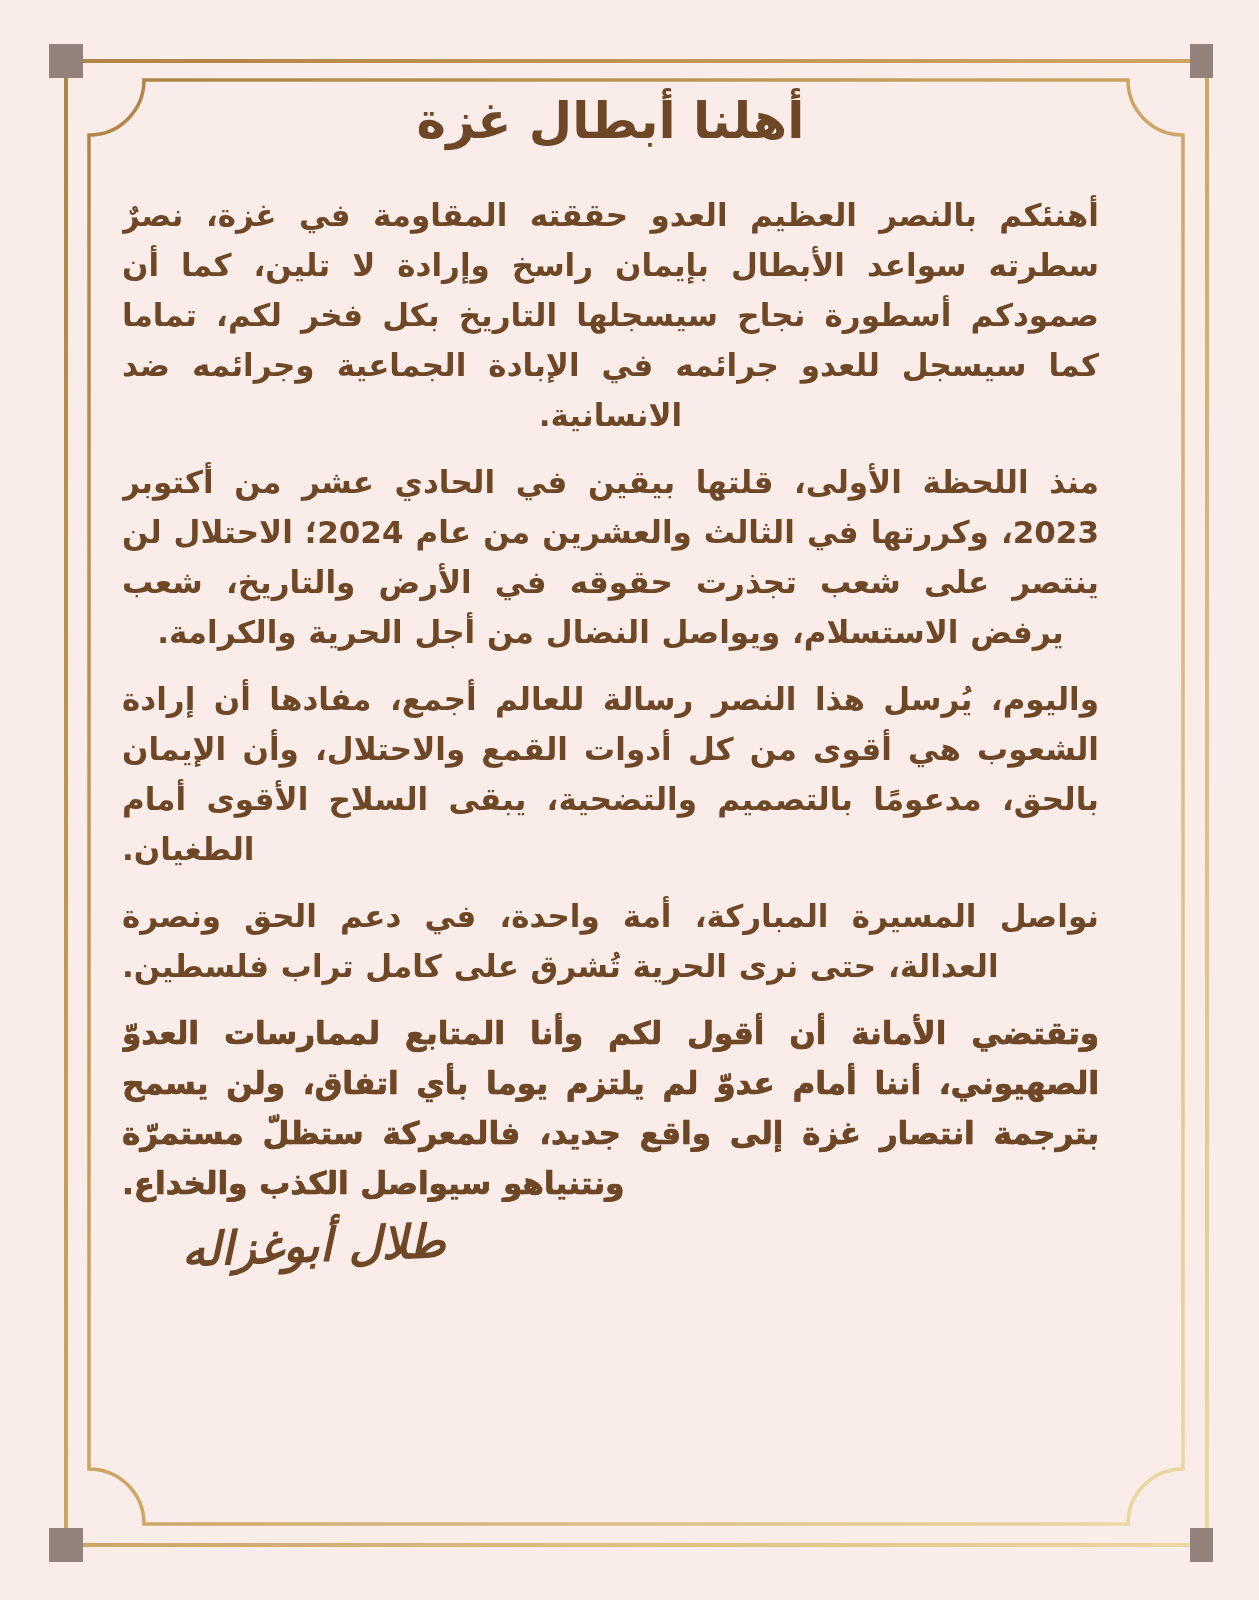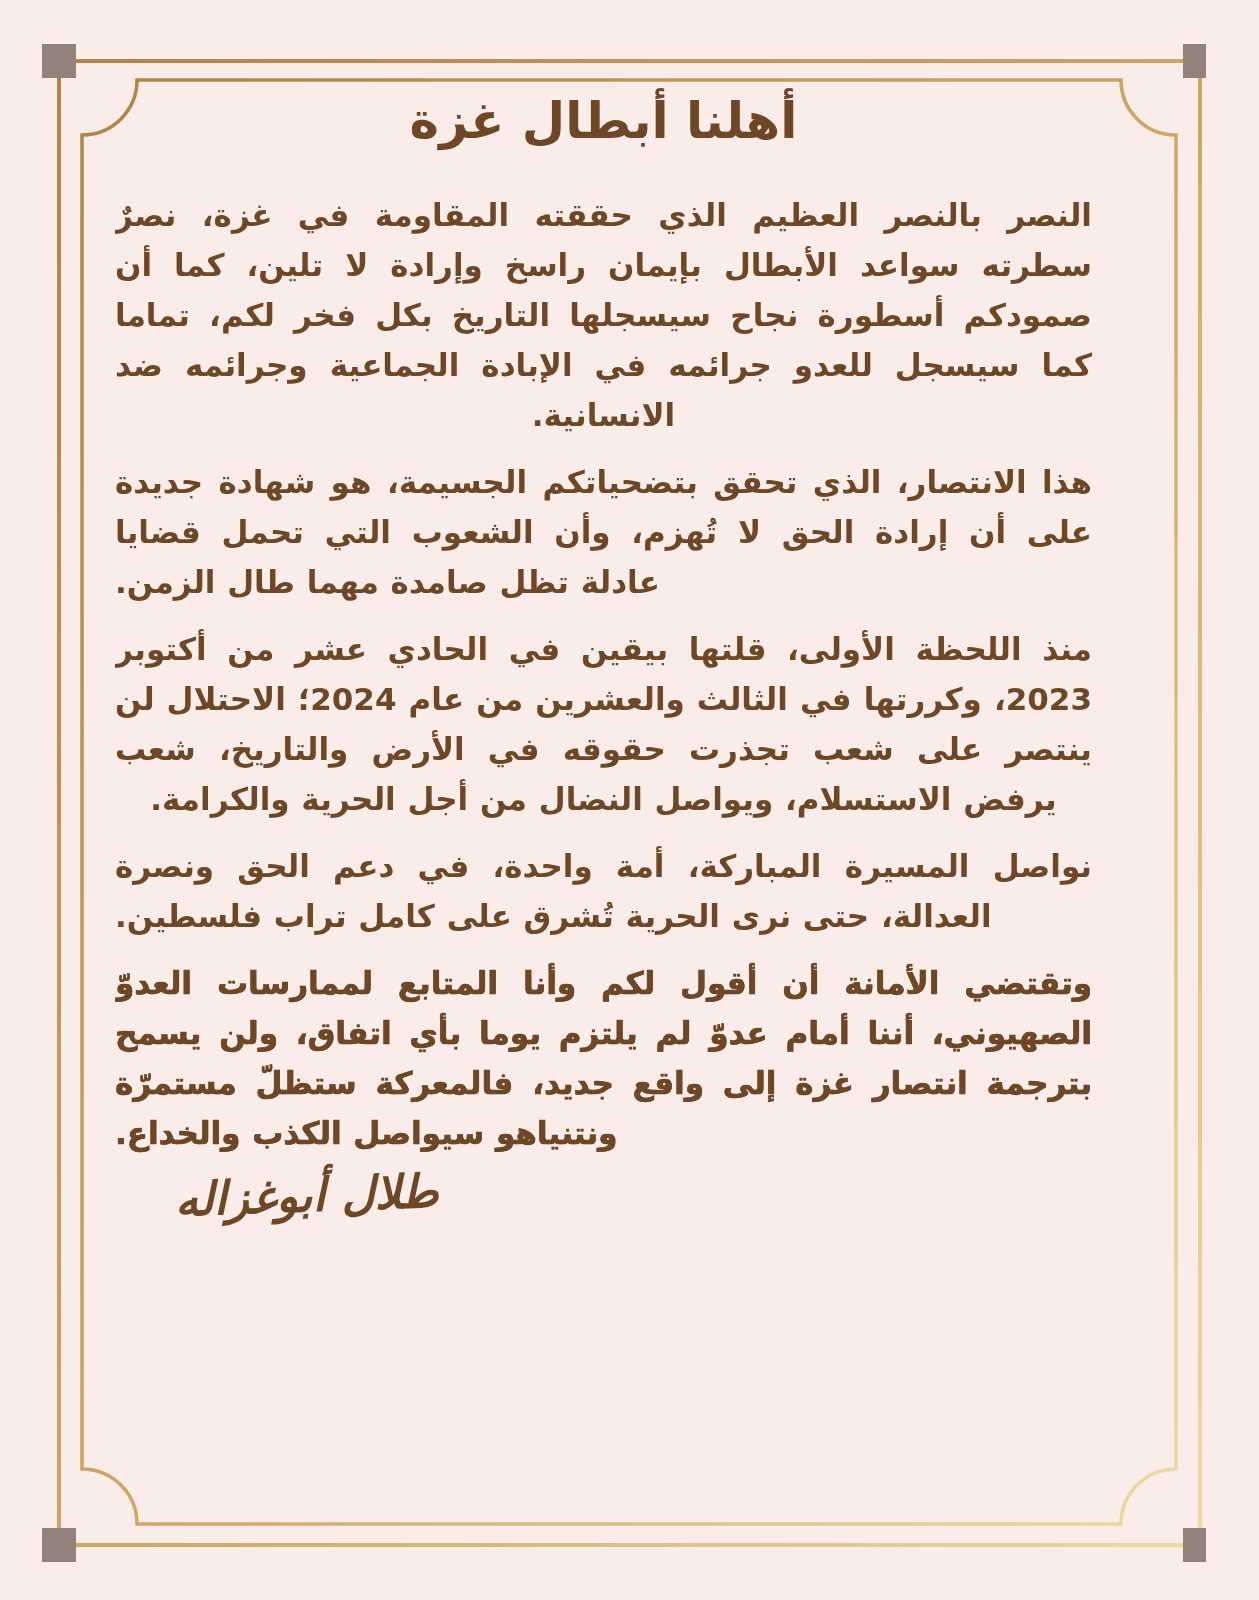--- a/index.html
+++ b/index.html
@@ -15,20 +15,21 @@
   body{
     background:var(--background);
     font-family:"DejaVu Sans","Liberation Sans",sans-serif;
     color:var(--text);
   }
   #page{
     position:relative;
     width:1206px;height:1600px;
     overflow:hidden;
     background:var(--background);
+    margin-left:7px;
   }
   #frame-svg{
     position:absolute;left:0;top:0;width:1259px;height:1600px;
     pointer-events:none;
   }
   #content{
     position:absolute;
     left:115px;right:114px;top:78px;bottom:76px;
     direction:rtl;
     overflow:hidden;
@@ -87,26 +88,26 @@
 
     <rect x="42" y="44" width="34" height="34" style="fill:var(--corner-square)"></rect>
     <rect x="1183" y="44" width="34" height="34" style="fill:var(--corner-square)"></rect>
     <rect x="42" y="1528" width="34" height="34" style="fill:var(--corner-square)"></rect>
     <rect x="1183" y="1528" width="34" height="34" style="fill:var(--corner-square)"></rect>
   </svg>
 
   <div id="content" lang="ar" dir="rtl">
     <h1 class="title">أهلنا أبطال غزة</h1>
 
-    <p class="para last-center">النصر بالنصر العظيم الذي حققته المقاومة في غزة، نصرٌ سطرته سواعد الأبطال بإيمان راسخ وإرادة لا تلين، كما أن صمودكم أسطورة نجاح سيسجلها التاريخ بكل فخر لكم، تماما كما سيسجل للعدو جرائمه في الإبادة الجماعية وجرائمه ضد الانسانية.</p>
+    <p class="para last-center">أهنئكم بالنصر العظيم العدو حققته المقاومة في غزة، نصرٌ سطرته سواعد الأبطال بإيمان راسخ وإرادة لا تلين، كما أن صمودكم أسطورة نجاح سيسجلها التاريخ بكل فخر لكم، تماما كما سيسجل للعدو جرائمه في الإبادة الجماعية وجرائمه ضد الانسانية.</p>
 
-    <p class="para last-left">هذا الانتصار، الذي تحقق بتضحياتكم الجسيمة، هو شهادة جديدة على أن إرادة الحق لا تُهزم، وأن الشعوب التي تحمل قضايا عادلة تظل صامدة مهما طال الزمن.</p>
 
     <p class="para last-center">منذ اللحظة الأولى، قلتها بيقين في الحادي عشر من أكتوبر 2023، وكررتها في الثالث والعشرين من عام 2024؛ الاحتلال لن ينتصر على شعب تجذرت حقوقه في الأرض والتاريخ، شعب يرفض الاستسلام، ويواصل النضال من أجل الحرية والكرامة.</p>
 
+    <p class="para last-left">واليوم، يُرسل هذا النصر رسالة للعالم أجمع، مفادها أن إرادة الشعوب هي أقوى من كل أدوات القمع والاحتلال، وأن الإيمان بالحق، مدعومًا بالتصميم والتضحية، يبقى السلاح الأقوى أمام الطغيان.</p>
 
 
     <p class="para last-left">نواصل المسيرة المباركة، أمة واحدة، في دعم الحق ونصرة العدالة، حتى نرى الحرية تُشرق على كامل تراب فلسطين.</p>
 
     <p class="para strong last-left">وتقتضي الأمانة أن أقول لكم وأنا المتابع لممارسات العدوّ الصهيوني، أننا أمام عدوّ لم يلتزم يوما بأي اتفاق، ولن يسمح بترجمة انتصار غزة إلى واقع جديد، فالمعركة ستظلّ مستمرّة ونتنياهو سيواصل الكذب والخداع.</p>
 
     <div class="signature">طلال أبوغزاله</div>
   </div>
 
 </div>

